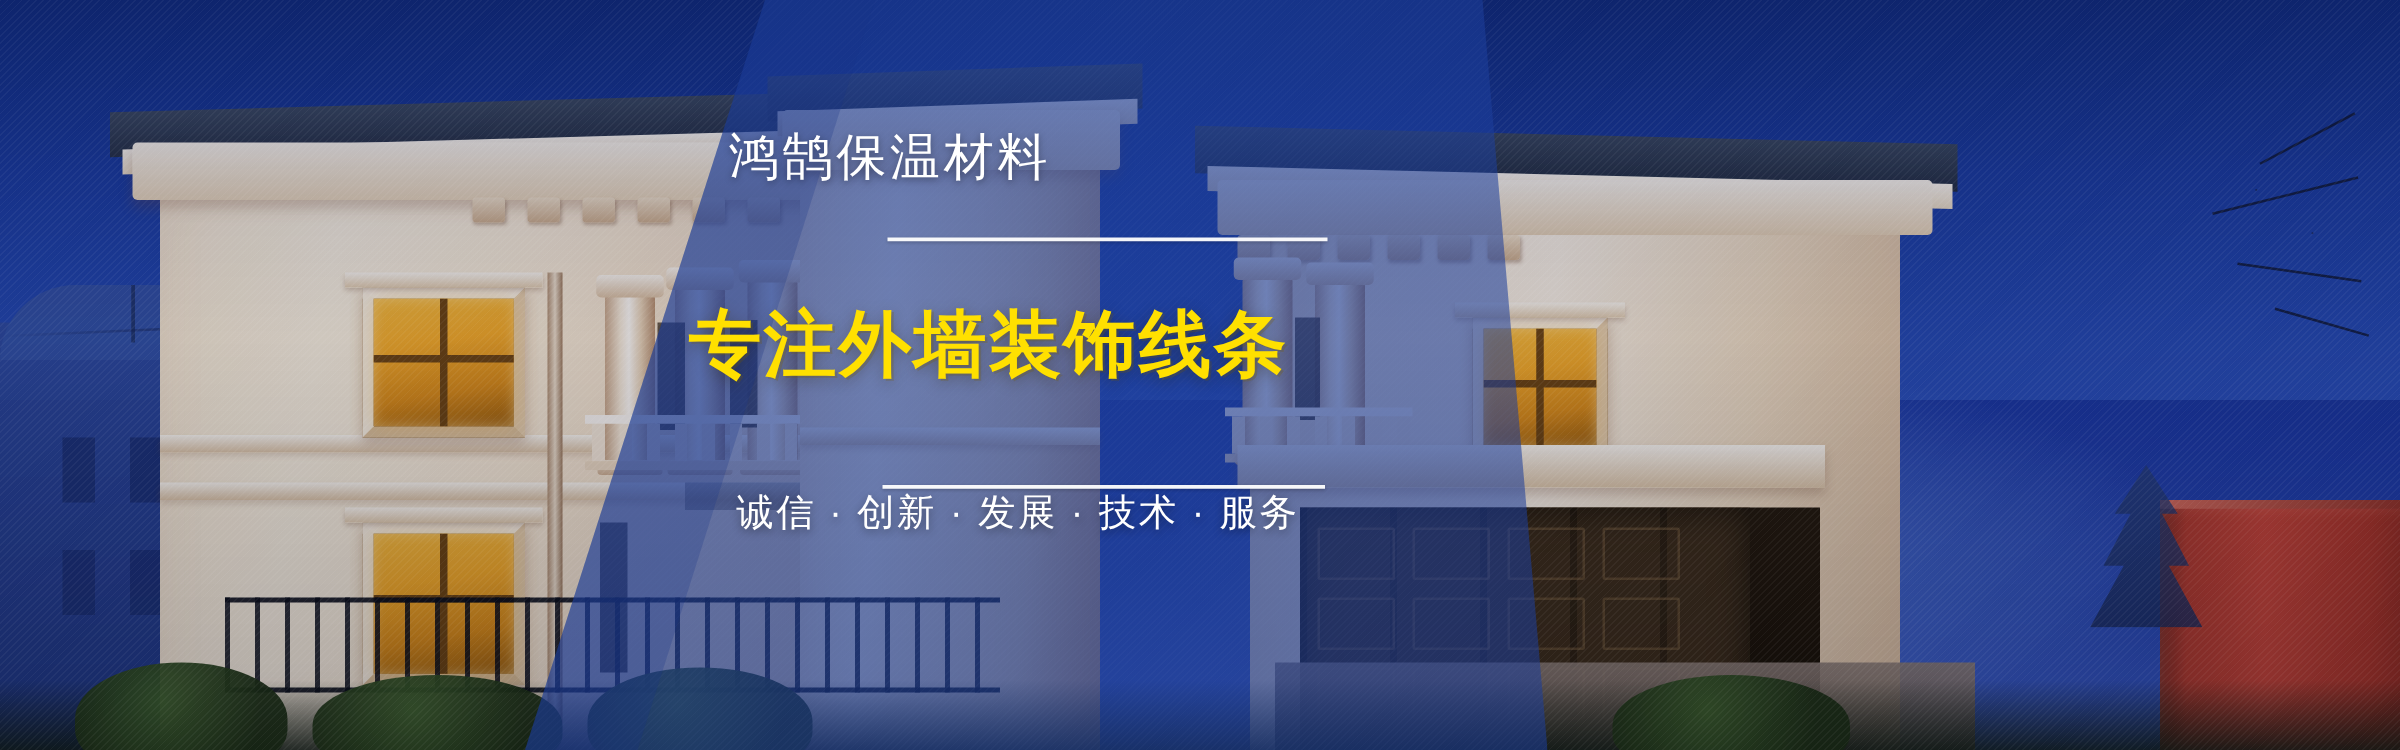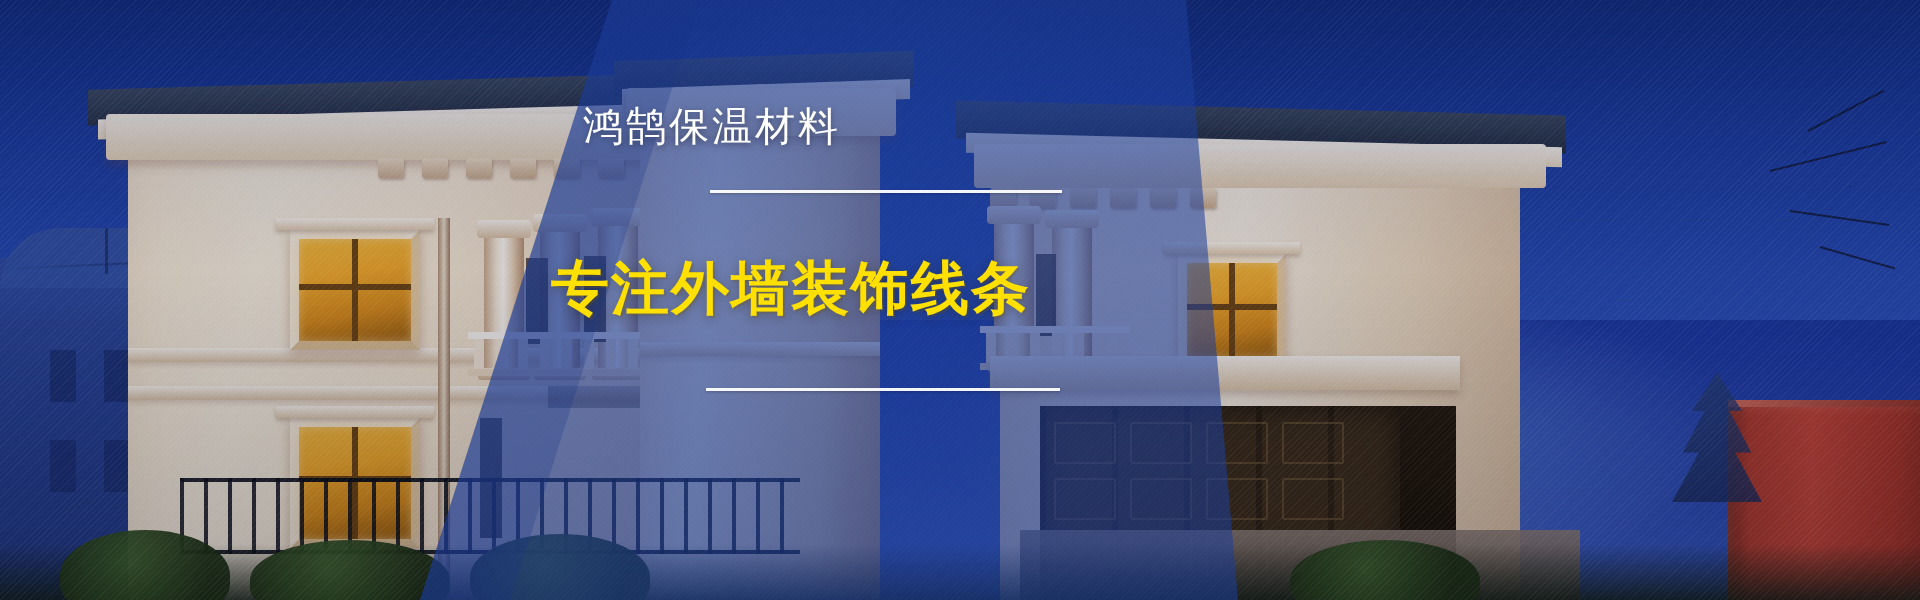--- a/index.html
+++ b/index.html
@@ -273,21 +273,21 @@
   .head{
     position:absolute; left:551px;
     font-size:58px; line-height:1; letter-spacing:2px;
     font-weight:700; color:#ffe000;
     white-space:nowrap;
     text-shadow:
        2px 2px 0 rgba(120,90,0,.25),
        0 3px 12px rgba(40,30,0,.35);
   }
   .head-1{ top:195px; }
-  .head-2{ top:259px; }
+  .head-2{ top:247px; }
 
   .tagline{
     position:absolute; left:589px; top:396px;
     font-size:30px; line-height:1; letter-spacing:2px;
     color:#ffffff; font-weight:400;
     white-space:nowrap;
     text-shadow:0 2px 7px rgba(0,0,0,.4);
   }
 </style>
 </head>
@@ -442,15 +442,16 @@
 
   <div class="copy">
     <div class="brand">鸿鹄保温材料</div>
 
     <div class="rule rule-top"></div>
 
     <div class="head head-2">专注外墙装饰线条</div>
 
     <div class="rule rule-bot"></div>
 
+    <div class="tagline">诚信 · 创新 · 发展 · 技术 · 服务</div>
   </div>
 
 </div>
 
 </body></html>

